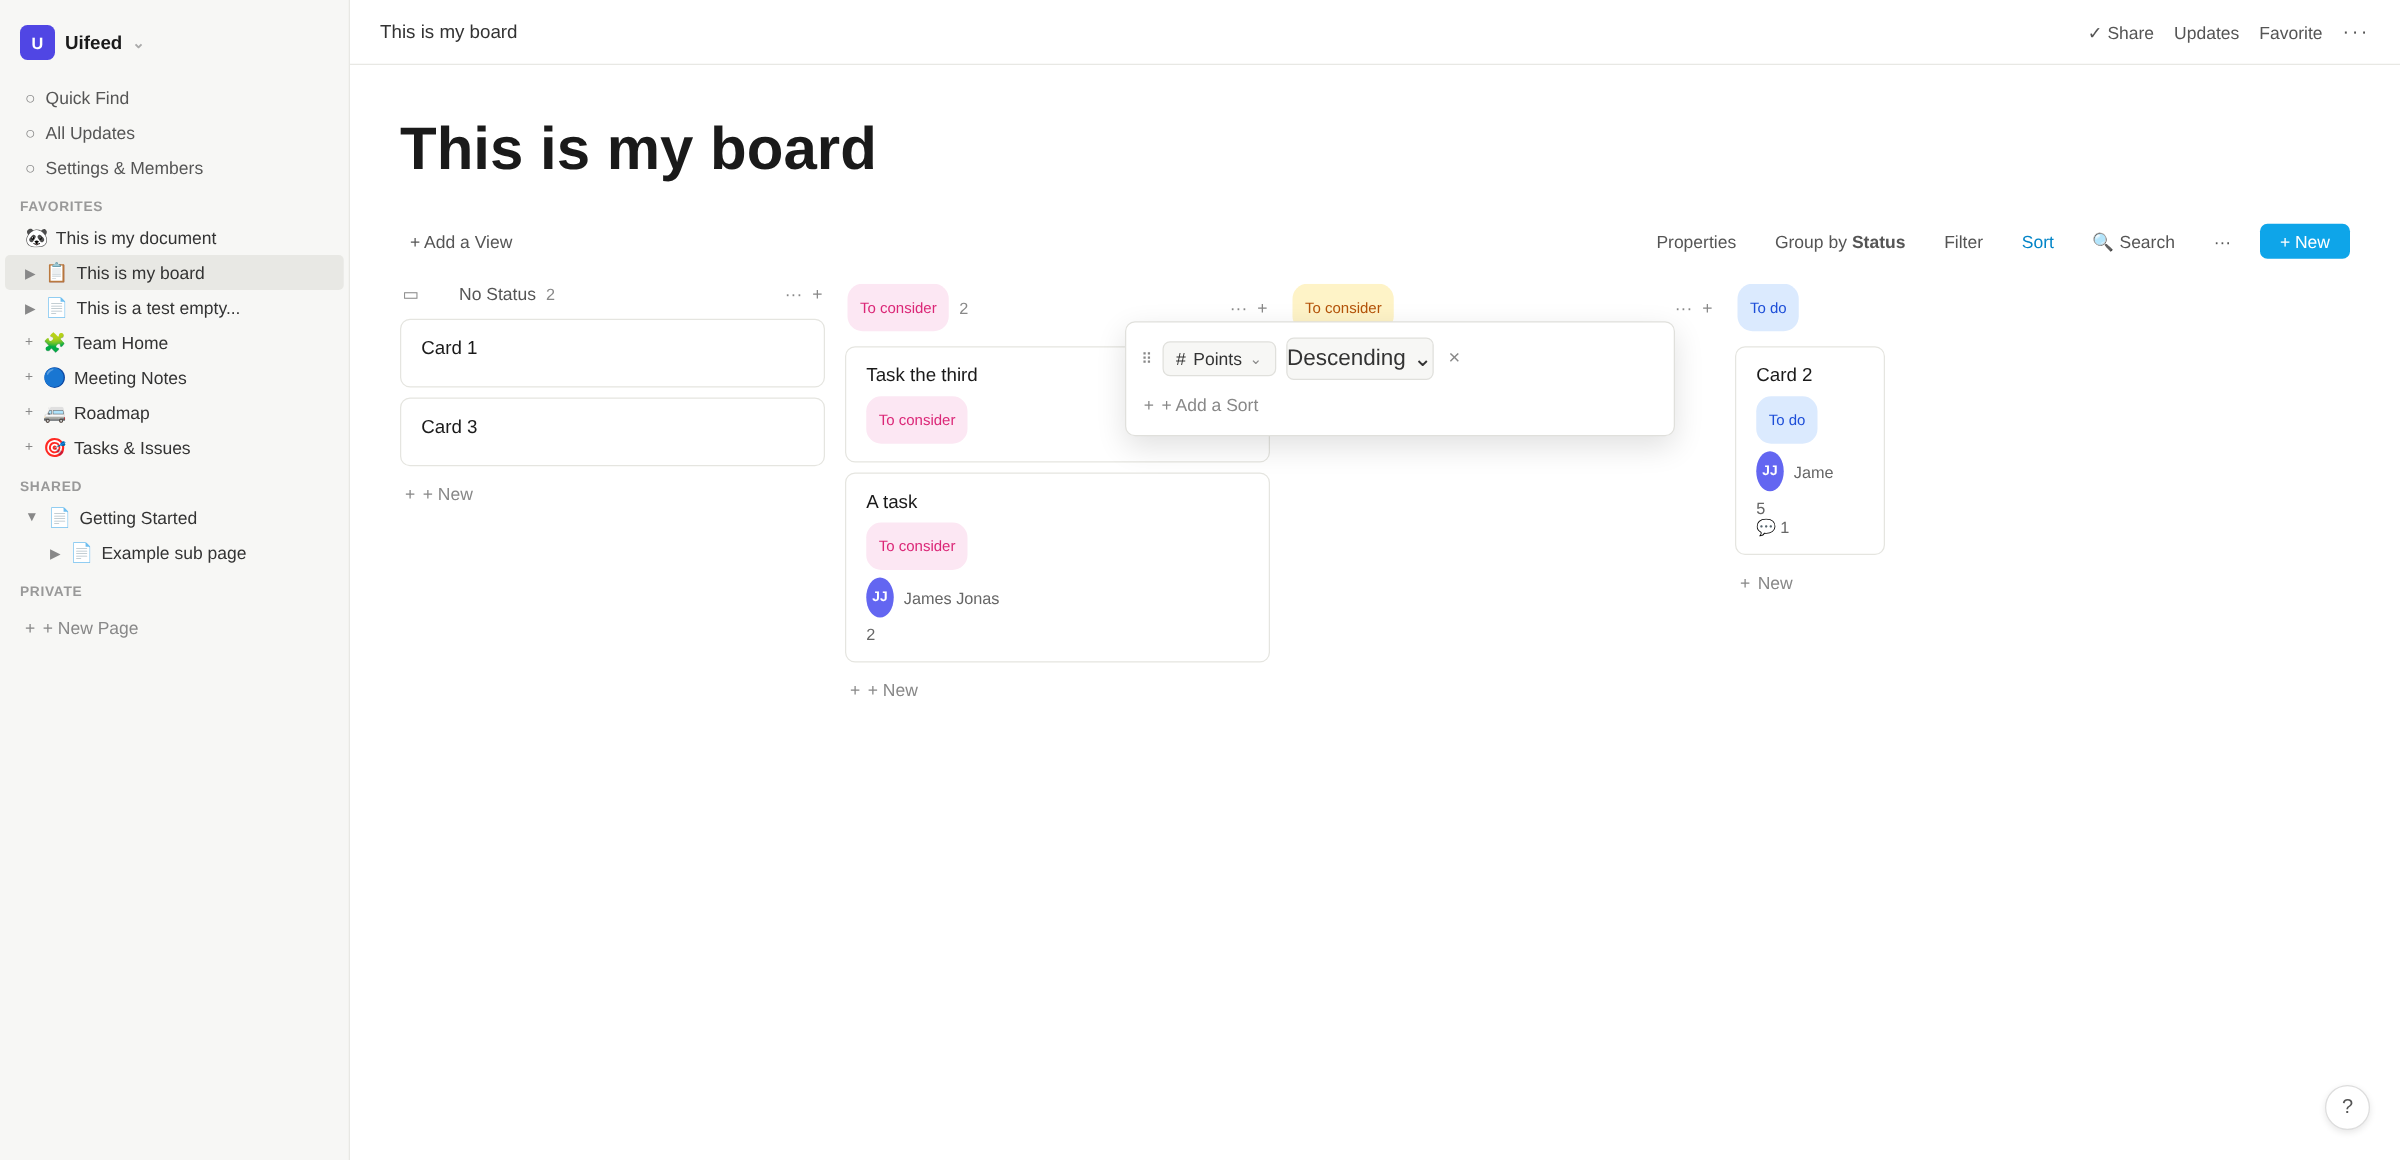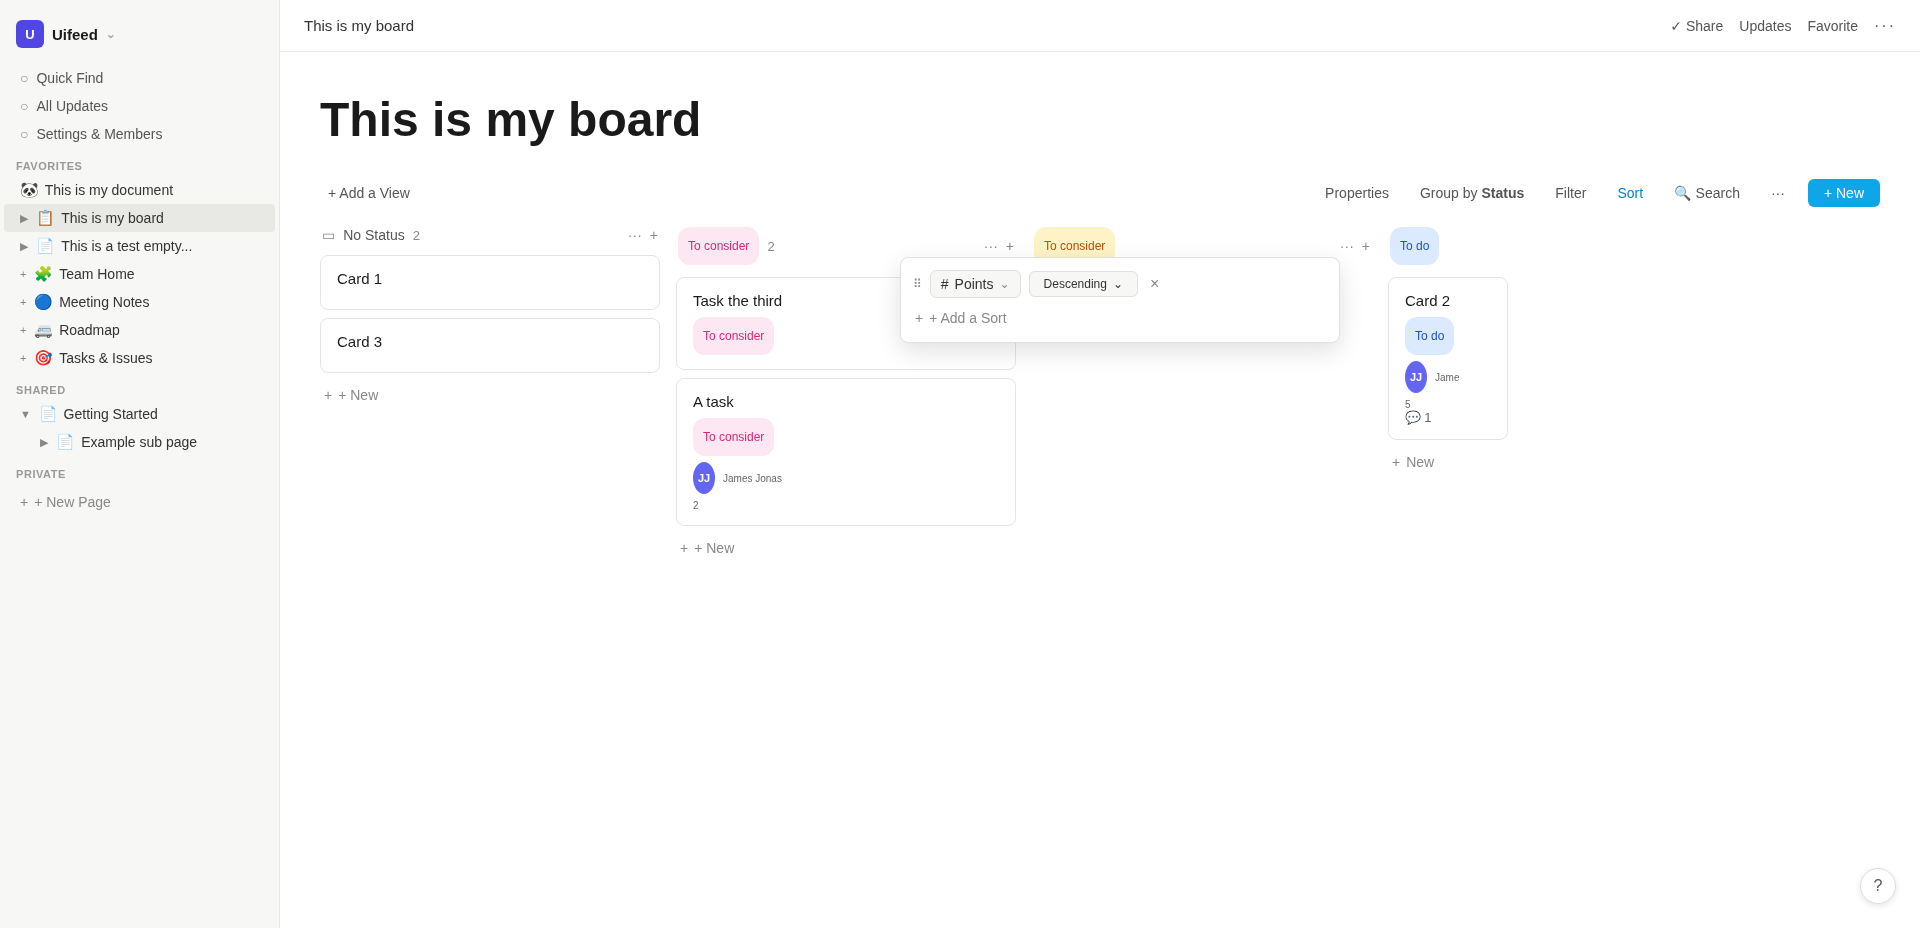--- a/index.html
+++ b/index.html
@@ -177,21 +177,21 @@
       flex-shrink: 0;
     }
     .column-header {
       display: flex;
       align-items: center;
       gap: 8px;
       margin-bottom: 12px;
       padding: 0 2px;
     }
     .column-icon { color: #888; font-size: 14px; }
-    .column-title { font-size: 14px; font-weight: 500; color: #555; }
+    .column-title { font-size: 14px; font-weight: 500; color: #555; margin-left: 24px; }
     .column-count { font-size: 13px; color: #888; }
     .column-header-actions { margin-left: auto; display: flex; gap: 8px; color: #888; font-size: 14px; cursor: pointer; }
     .status-badge {
       display: inline-block;
       padding: 12px 10px;
       border-radius: 12px;
       font-size: 12px;
       font-weight: 500;
     }
     .badge-to-consider { background: #fce7f3; color: #db2777; }
@@ -213,21 +213,21 @@
       height: 32px;
       border-radius: 50%;
       background: #6366f1;
       color: white;
       font-size: 11px;
       display: flex;
       align-items: center;
       justify-content: center;
       font-weight: 600;
     }
-    .card-points { font-size: 10px; color: #666; }
+    .card-points { font-size: 13px; color: #666; }
     .card-comments { font-size: 13px; color: #666; display: flex; align-items: center; gap: 3px; }
     .add-card-btn {
       display: flex;
       align-items: center;
       gap: 6px;
       color: #888;
       font-size: 14px;
       cursor: pointer;
       padding: 6px 4px;
       border-radius: 4px;
@@ -261,27 +261,26 @@
       border: 1px solid #e0e0dc;
       border-radius: 6px;
       padding: 5px 10px;
       font-size: 14px;
       cursor: pointer;
       color: #333;
     }
     .sort-select .icon { color: #888; font-size: 12px; }
     .sort-direction {
       display: flex;
-      align-items: center;
       gap: 6px;
       background: #f7f7f5;
       border: 1px solid #e0e0dc;
       border-radius: 6px;
-      padding: 5px 14px;
-      font-size: 12px;
+      padding: 5px 0;
+      font-size: 18px;
       cursor: pointer;
       color: #333;
     }
     .sort-close {
       color: #888;
       cursor: pointer;
       padding: 4px;
       border-radius: 4px;
       font-size: 16px;
     }

